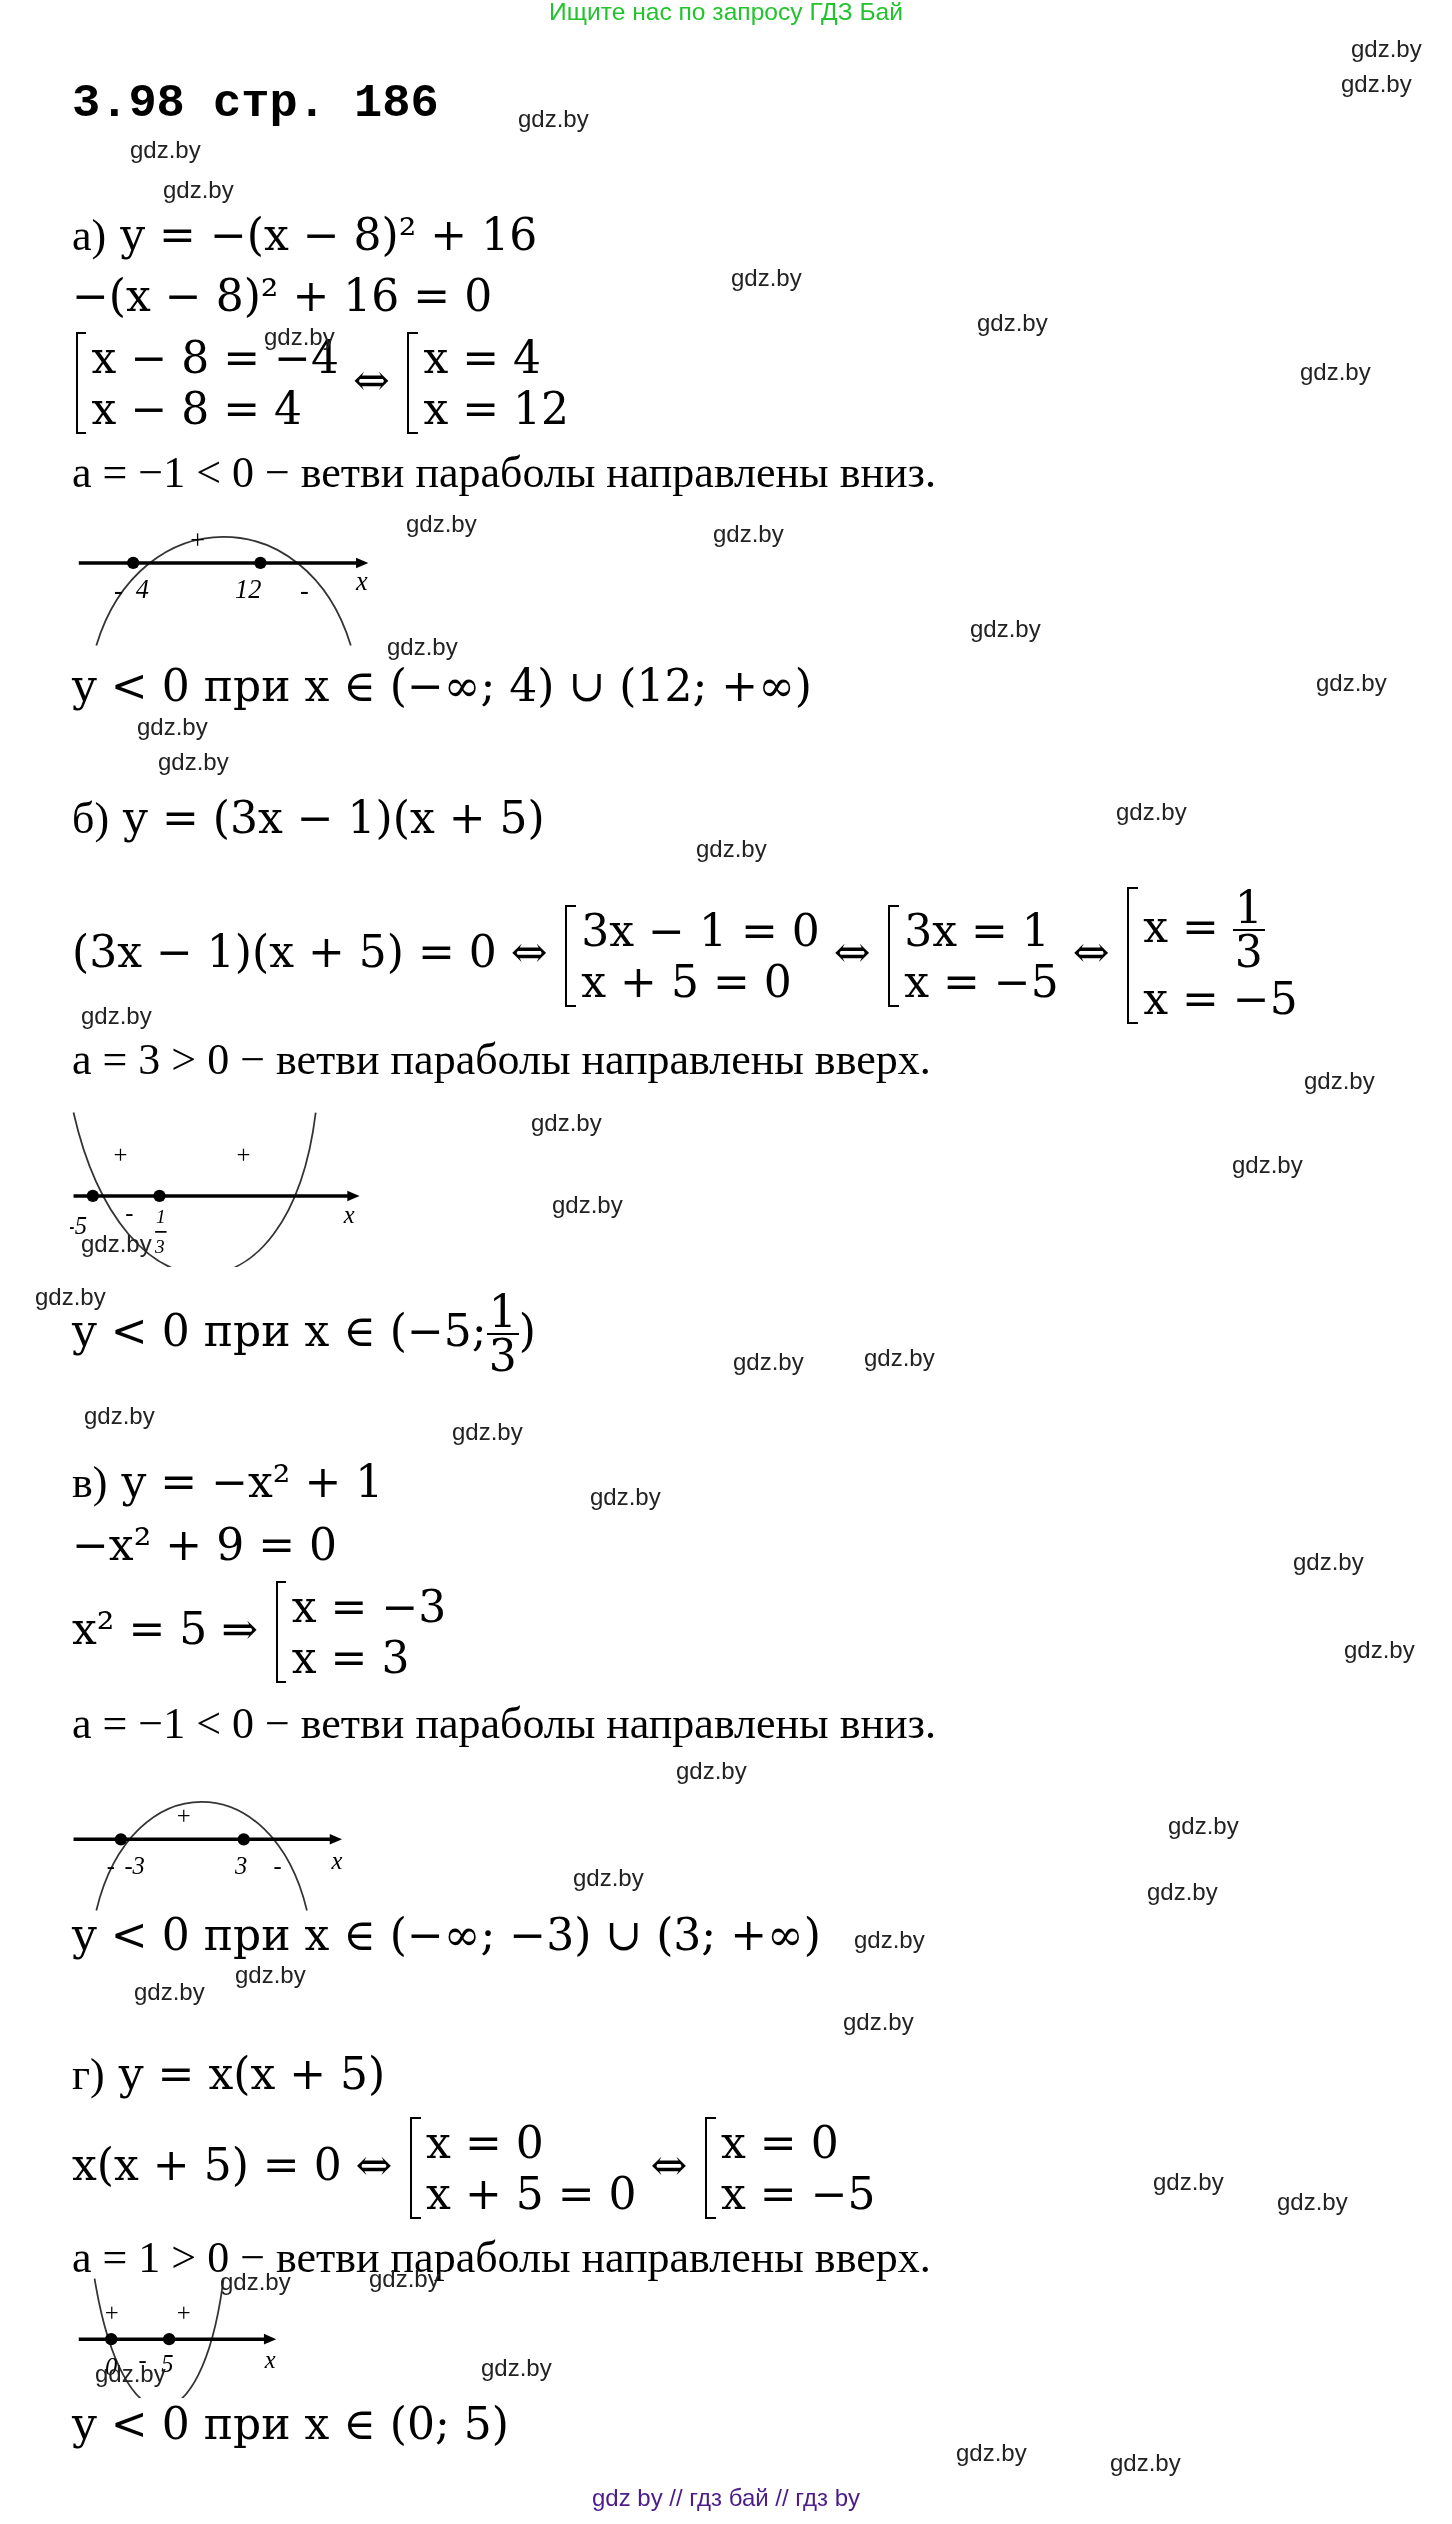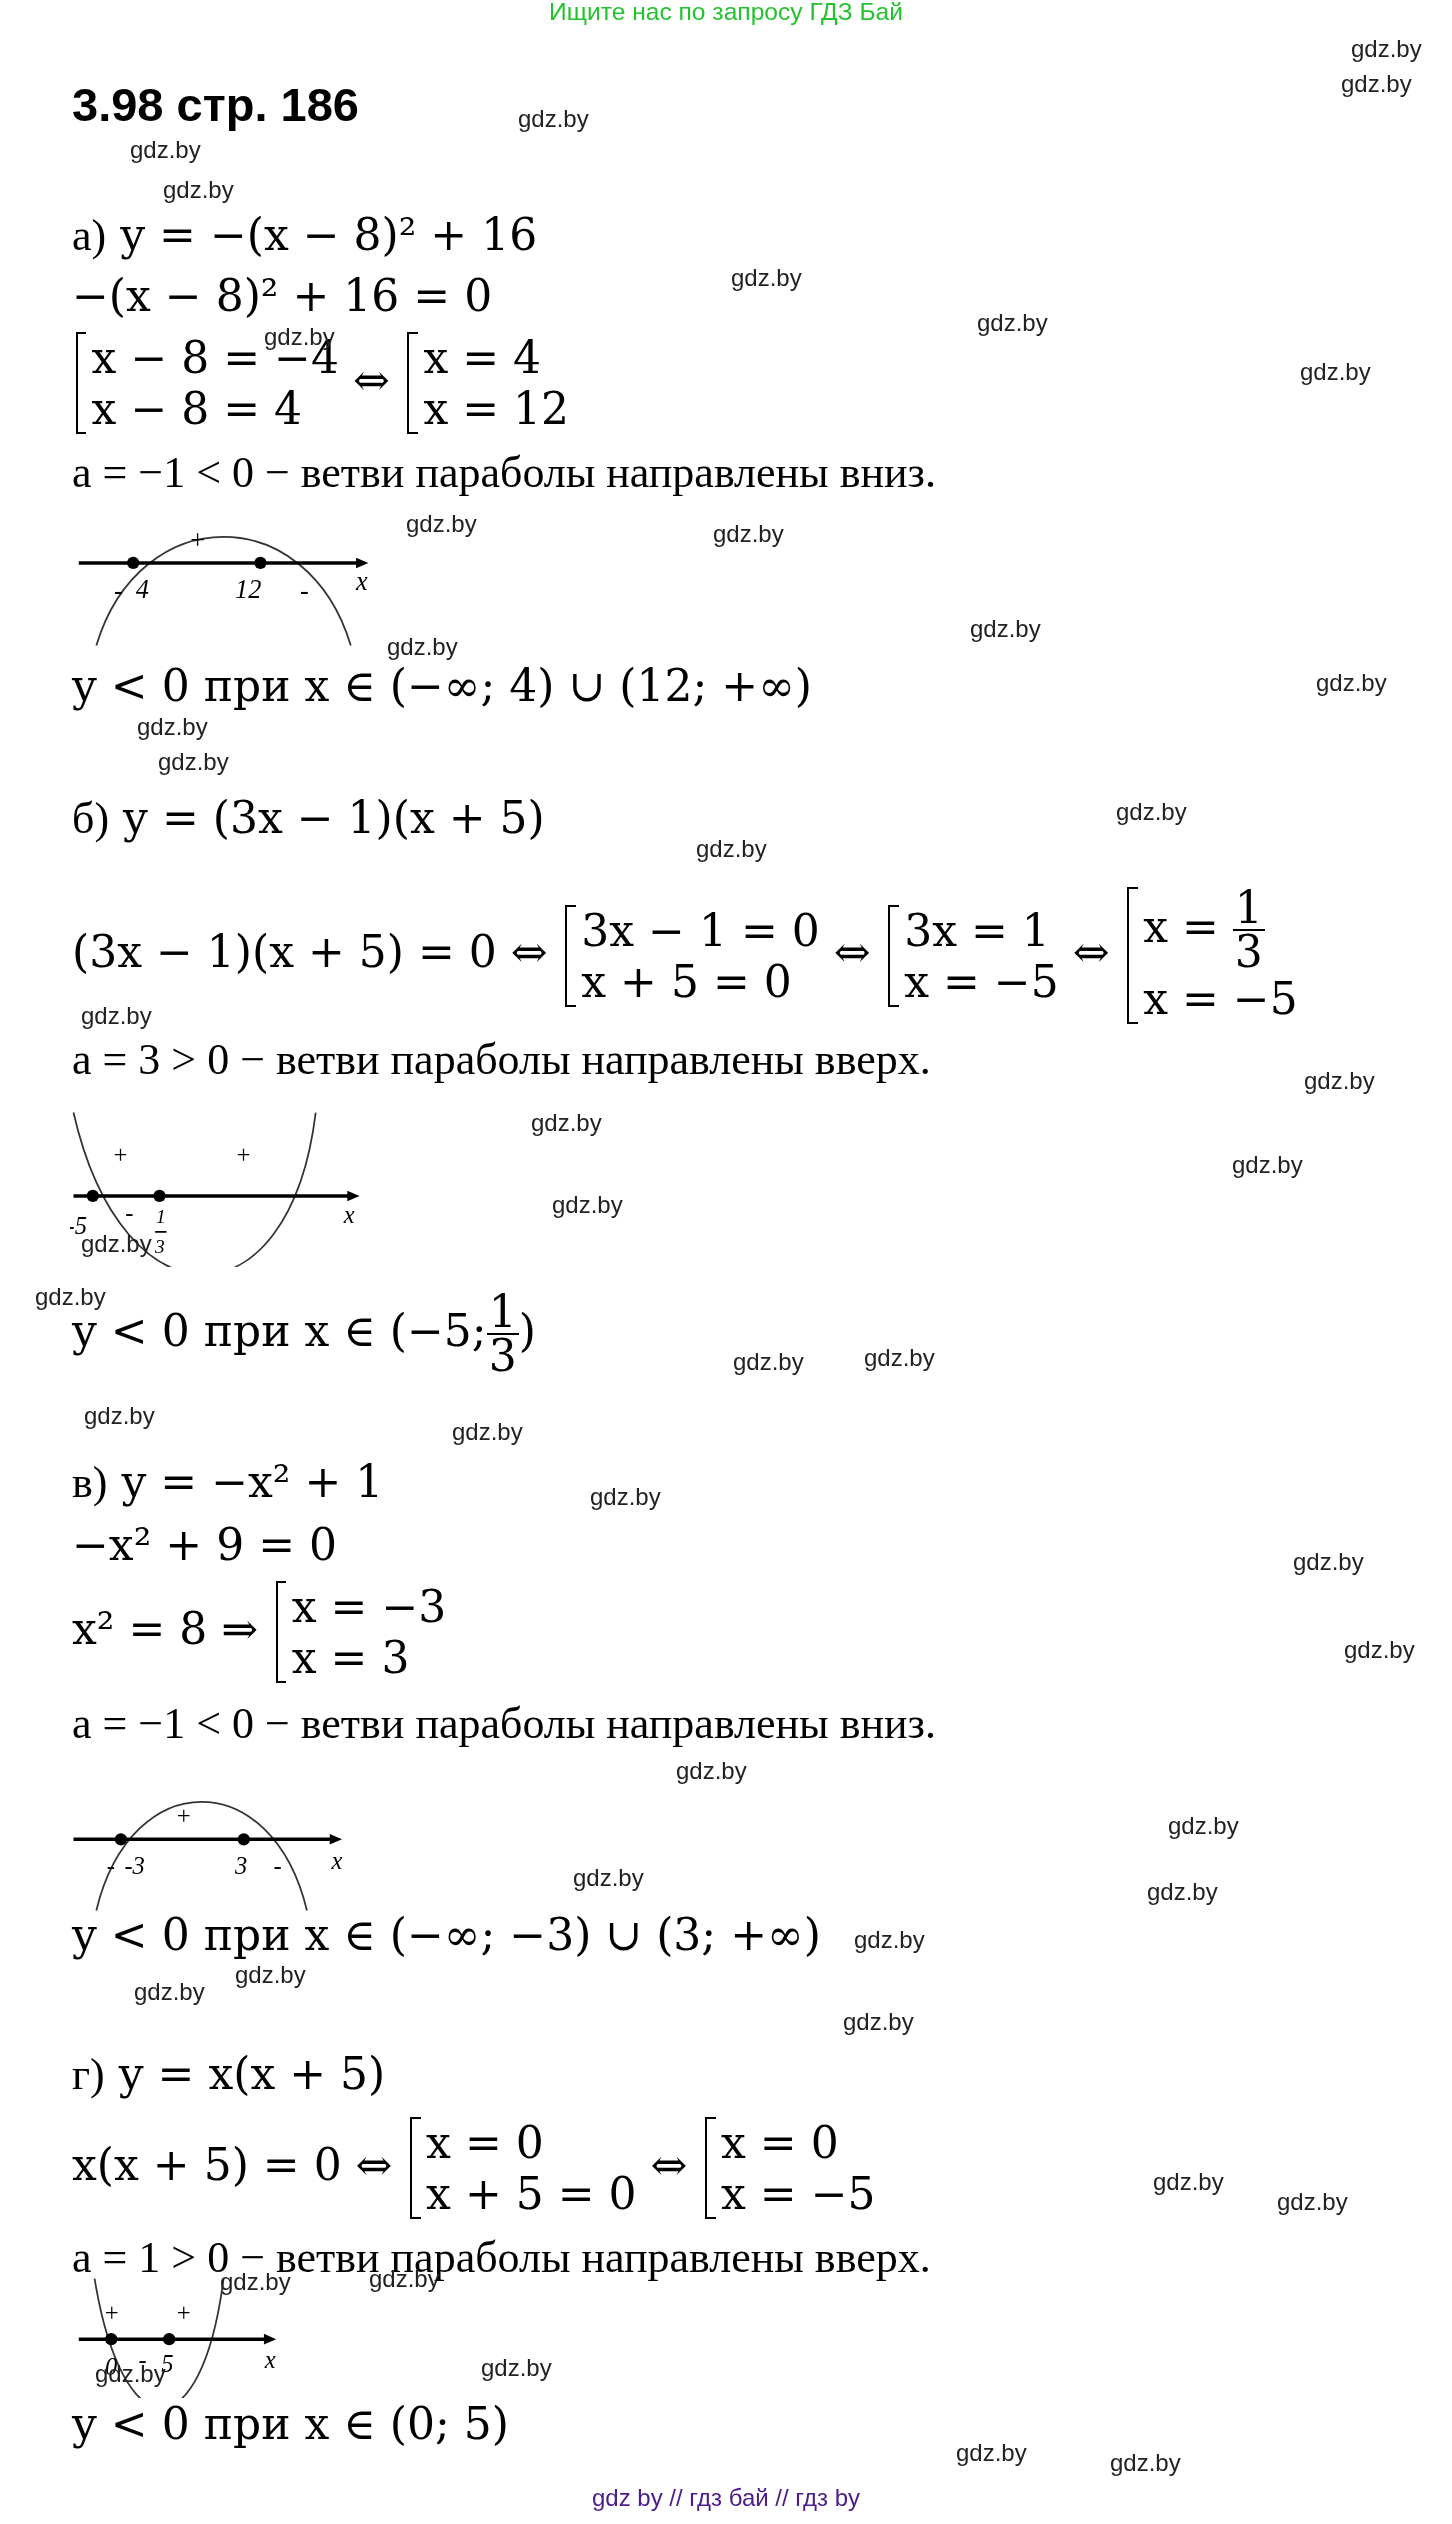--- a/index.html
+++ b/index.html
@@ -1,21 +1,21 @@
 <!DOCTYPE html>
 <html style="font-size:14px"><head>
 <meta charset="utf-8">
 <style>
   html, body { margin:0; padding:0; background:#ffffff; }
   body { width:1452px; height:2525px; position:relative; overflow:hidden; font-family:"Liberation Serif", serif; color:#000; }
   .abs { position:absolute; white-space:nowrap; }
   .banner { font-family:"Liberation Sans", sans-serif; font-size:24.6px; color:#22c32e; left:0; width:1452px; text-align:center; top:-1.8px; }
   .footer { font-family:"Liberation Sans", sans-serif; font-size:24px; color:#4b1c8a; left:0; width:1452px; text-align:center; top:2484px; }
   .wm { font-family:"Liberation Sans", sans-serif; font-size:24px; color:#222;text-align:center; }
-  .title { font-family:Liberation Sans, sans-serif; font-weight:bold; font-size:47px; left:72px; top:77px; }
+  .title { font-family:Liberation Mono, monospace; font-weight:bold; font-size:47px; left:72px; top:77px; }
   .ln { font-family:"DejaVu Serif", serif; font-size:44px; left:72px; line-height:53px; }
   .txt { font-family:"Liberation Serif", serif; }
   .sys { display:inline-flex; align-items:stretch; vertical-align:middle; }
   .brk { display:inline-block; width:8.8px; border:2.6px solid #000; border-right:none; margin:0 5.3px 0 3.5px; }
   .rows { display:inline-flex; flex-direction:column; line-height:51px;justify-content:flex-end; }
   .frac { display:inline-flex; flex-direction:column; align-items:center; vertical-align:middle; line-height:42px; }
   .frac .bar { border-top:2.6px solid #000; width:32px; }
   svg text { font-family:"Liberation Serif", serif; font-style:italic; }
 </style>
 </head>
@@ -127,21 +127,21 @@
     <span>3</span>
   </span><span>)</span>
 </div>
 
 <div class="abs ln" style="top:1455px">
   <span class="txt">в)</span>
   <span>y = −x² + 1</span>
 </div>
 <div class="abs ln" style="top:1518px">−x² + 9 = 0</div>
 <div class="abs ln" style="top:1581px">
-  <span>x² = 8 ⇒</span>
+  <span>x² = 5 ⇒</span>
   <span class="sys">
     <span class="brk"></span>
     <span class="rows">
       <span>x = −3</span>
       <span>x = 3</span>
     </span>
   </span>
 </div>
 <div class="abs ln txt" style="top:1697px">a = −1 &lt; 0 − ветви параболы направлены вниз.</div>
 

